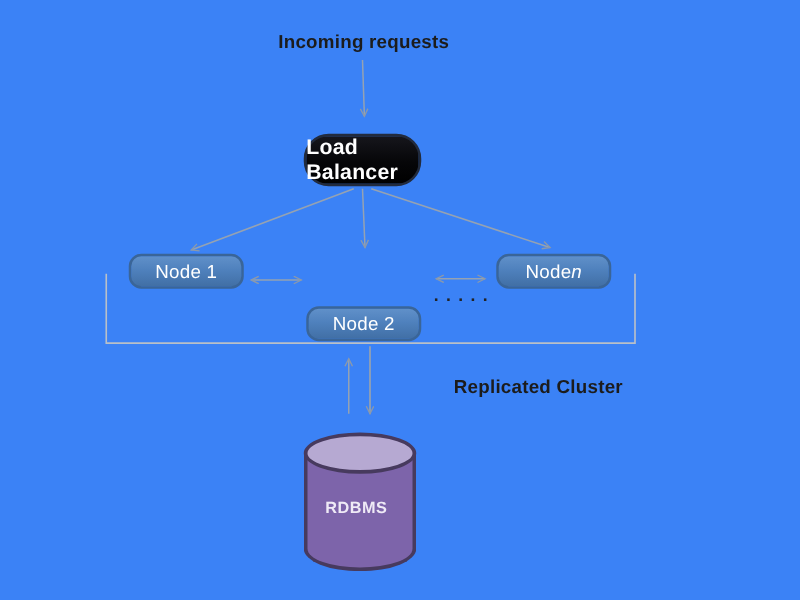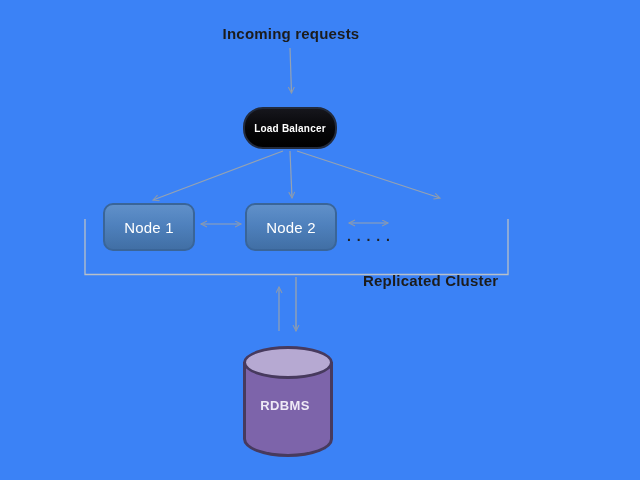--- a/index.html
+++ b/index.html
@@ -3,39 +3,39 @@
 <meta charset="utf-8">
 <style>
   html,body{margin:0;padding:0;background:#ffffff;}
   .stage{
     position:relative;width:640px;height:480px;background:#3b82f6;overflow:hidden;
     font-family:"Liberation Sans",sans-serif;
   }
   .layer{position:absolute;left:0;top:0;width:640px;height:480px;}
   .label{position:absolute;color:#1c1c1c;white-space:nowrap;}
   .incoming{left:210px;top:25px;width:162px;text-align:center;font-size:15px;font-weight:bold;letter-spacing:.2px;}
-  .cluster{left:363px;top:272px;font-size:15px;font-weight:bold;letter-spacing:.2px;}
+  .cluster{left:363px;top:301px;font-size:15px;font-weight:bold;letter-spacing:.2px;}
   .note{position:absolute;left:362px;top:373px;font-size:15px;line-height:21px;color:#333333;}
   .lb{
     position:absolute;left:243px;top:107px;width:94px;height:42px;
     background:linear-gradient(180deg,#16161c 0%,#060608 55%,#000000 100%);
     border:2px solid #222b3d;border-radius:20px;box-sizing:border-box;
     display:flex;align-items:center;justify-content:center;
-    color:#ffffff;font-size:10px;font-weight:bold;letter-spacing:.2px;
+    color:#ffffff;font-size:17px;font-weight:bold;letter-spacing:.2px;
   }
   .node{
-    position:absolute;top:203px;width:92px;height:48px;
+    position:absolute;top:203px;width:92px;height:28px;
     background:linear-gradient(180deg,#6090c9 0%,#4f81bd 45%,#416fa5 100%);
     border:2px solid #3a6598;border-radius:10px;box-sizing:border-box;
     display:flex;align-items:center;justify-content:center;
     color:#ffffff;font-size:15px;letter-spacing:.2px;
   }
   .node .it{font-style:italic;}
   .node1{left:103px;}
-  .node2{left:245px;}
+  .node2{left:245px;margin-top:42px;}
   .noden{left:397px;}
   .dots{position:absolute;left:344px;top:228px;width:50px;font-size:14px;font-weight:bold;color:#222;letter-spacing:1px;text-align:center;}
   .cylinder{position:absolute;left:243px;top:346px;width:90px;height:111px;}
   .cyl-body{
     position:absolute;left:0;top:16px;width:90px;height:95px;box-sizing:border-box;
     background:#7d64aa;
     border-left:3px solid #473a5e;border-right:3px solid #473a5e;border-bottom:3px solid #473a5e;
     border-radius:0 0 50% 50% / 0 0 18px 18px;
   }
   .cyl-top{
@@ -79,20 +79,24 @@
   <div class="lb">
     <span>Load Balancer</span>
   </div>
 
   <div class="node node1">
     <span>Node 1</span>
   </div>
   <div class="node node2">
     <span>Node 2</span>
   </div>
+  <div class="node noden">
+    <span>Node </span>
+      <span class="it">n</span>
+  </div>
 
   <div class="dots">. . . . .</div>
 
   <div class="label cluster">Replicated Cluster</div>
 
   <div class="cylinder">
     <div class="cyl-body"></div>
     <div class="cyl-top"></div>
     <div class="cyl-label">RDBMS</div>
   </div>

